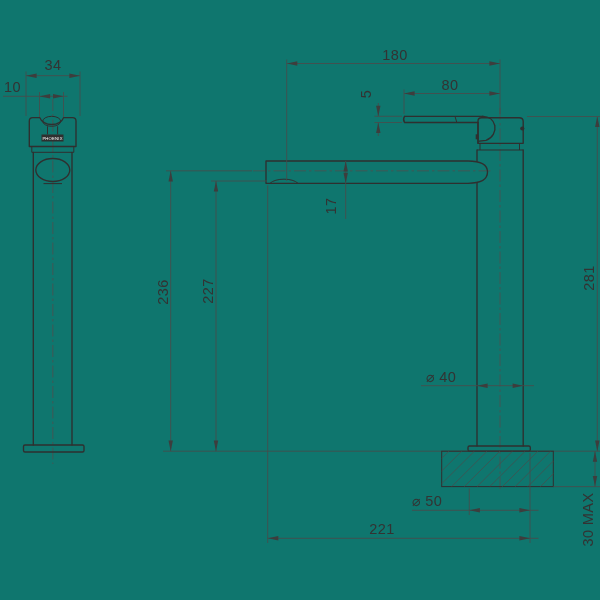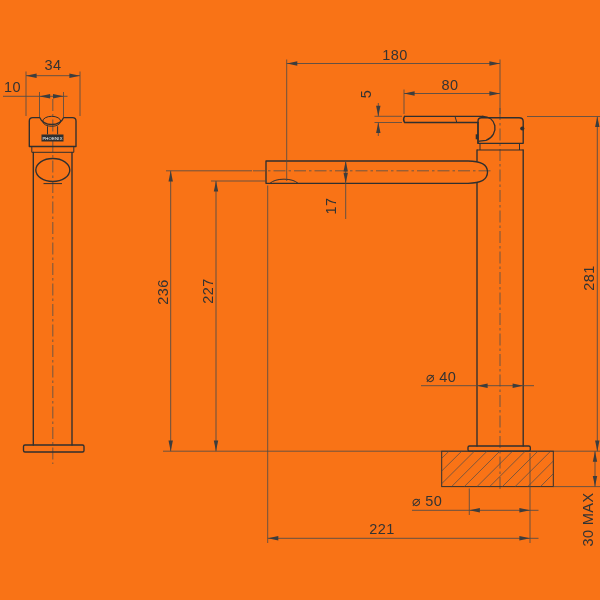--- a/index.html
+++ b/index.html
@@ -1,17 +1,17 @@
 <!DOCTYPE html>
 <html><head>
 <meta charset="utf-8">
 <title>Technical Drawing</title>
 <style>
   html,body{margin:0;padding:0;background:#ffffff;}
-  .stage{width:600px;height:600px;position:relative;background:#f97316;overflow:hidden;}
+  .stage{width:600px;height:600px;position:relative;background:#0f766e;overflow:hidden;}
   svg{display:block;}
   text{font-family:"Liberation Sans","DejaVu Sans",sans-serif;fill:#333333;font-size:14.5px;letter-spacing:.4px;}
   .logo-text{font-size:4.2px;fill:#ffffff;letter-spacing:.2px;}
   .outline{stroke:#2f2f2f;stroke-width:1.35;fill:none;stroke-linejoin:round;stroke-linecap:round;}
   .outline-thin{stroke:#2f2f2f;stroke-width:1;fill:none;}
   .dimline{stroke:#4a4a4a;stroke-width:0.85;fill:none;}
   .extline{stroke:#4a4a4a;stroke-width:0.8;fill:none;}
   .centerline{stroke:#4f4f4f;stroke-width:0.8;fill:none;stroke-dasharray:12 3 2.5 3;}
   .hatchline{stroke:#4a4a4a;stroke-width:0.7;}
   .fillDark{fill:#2f2f2f;stroke:none;}

